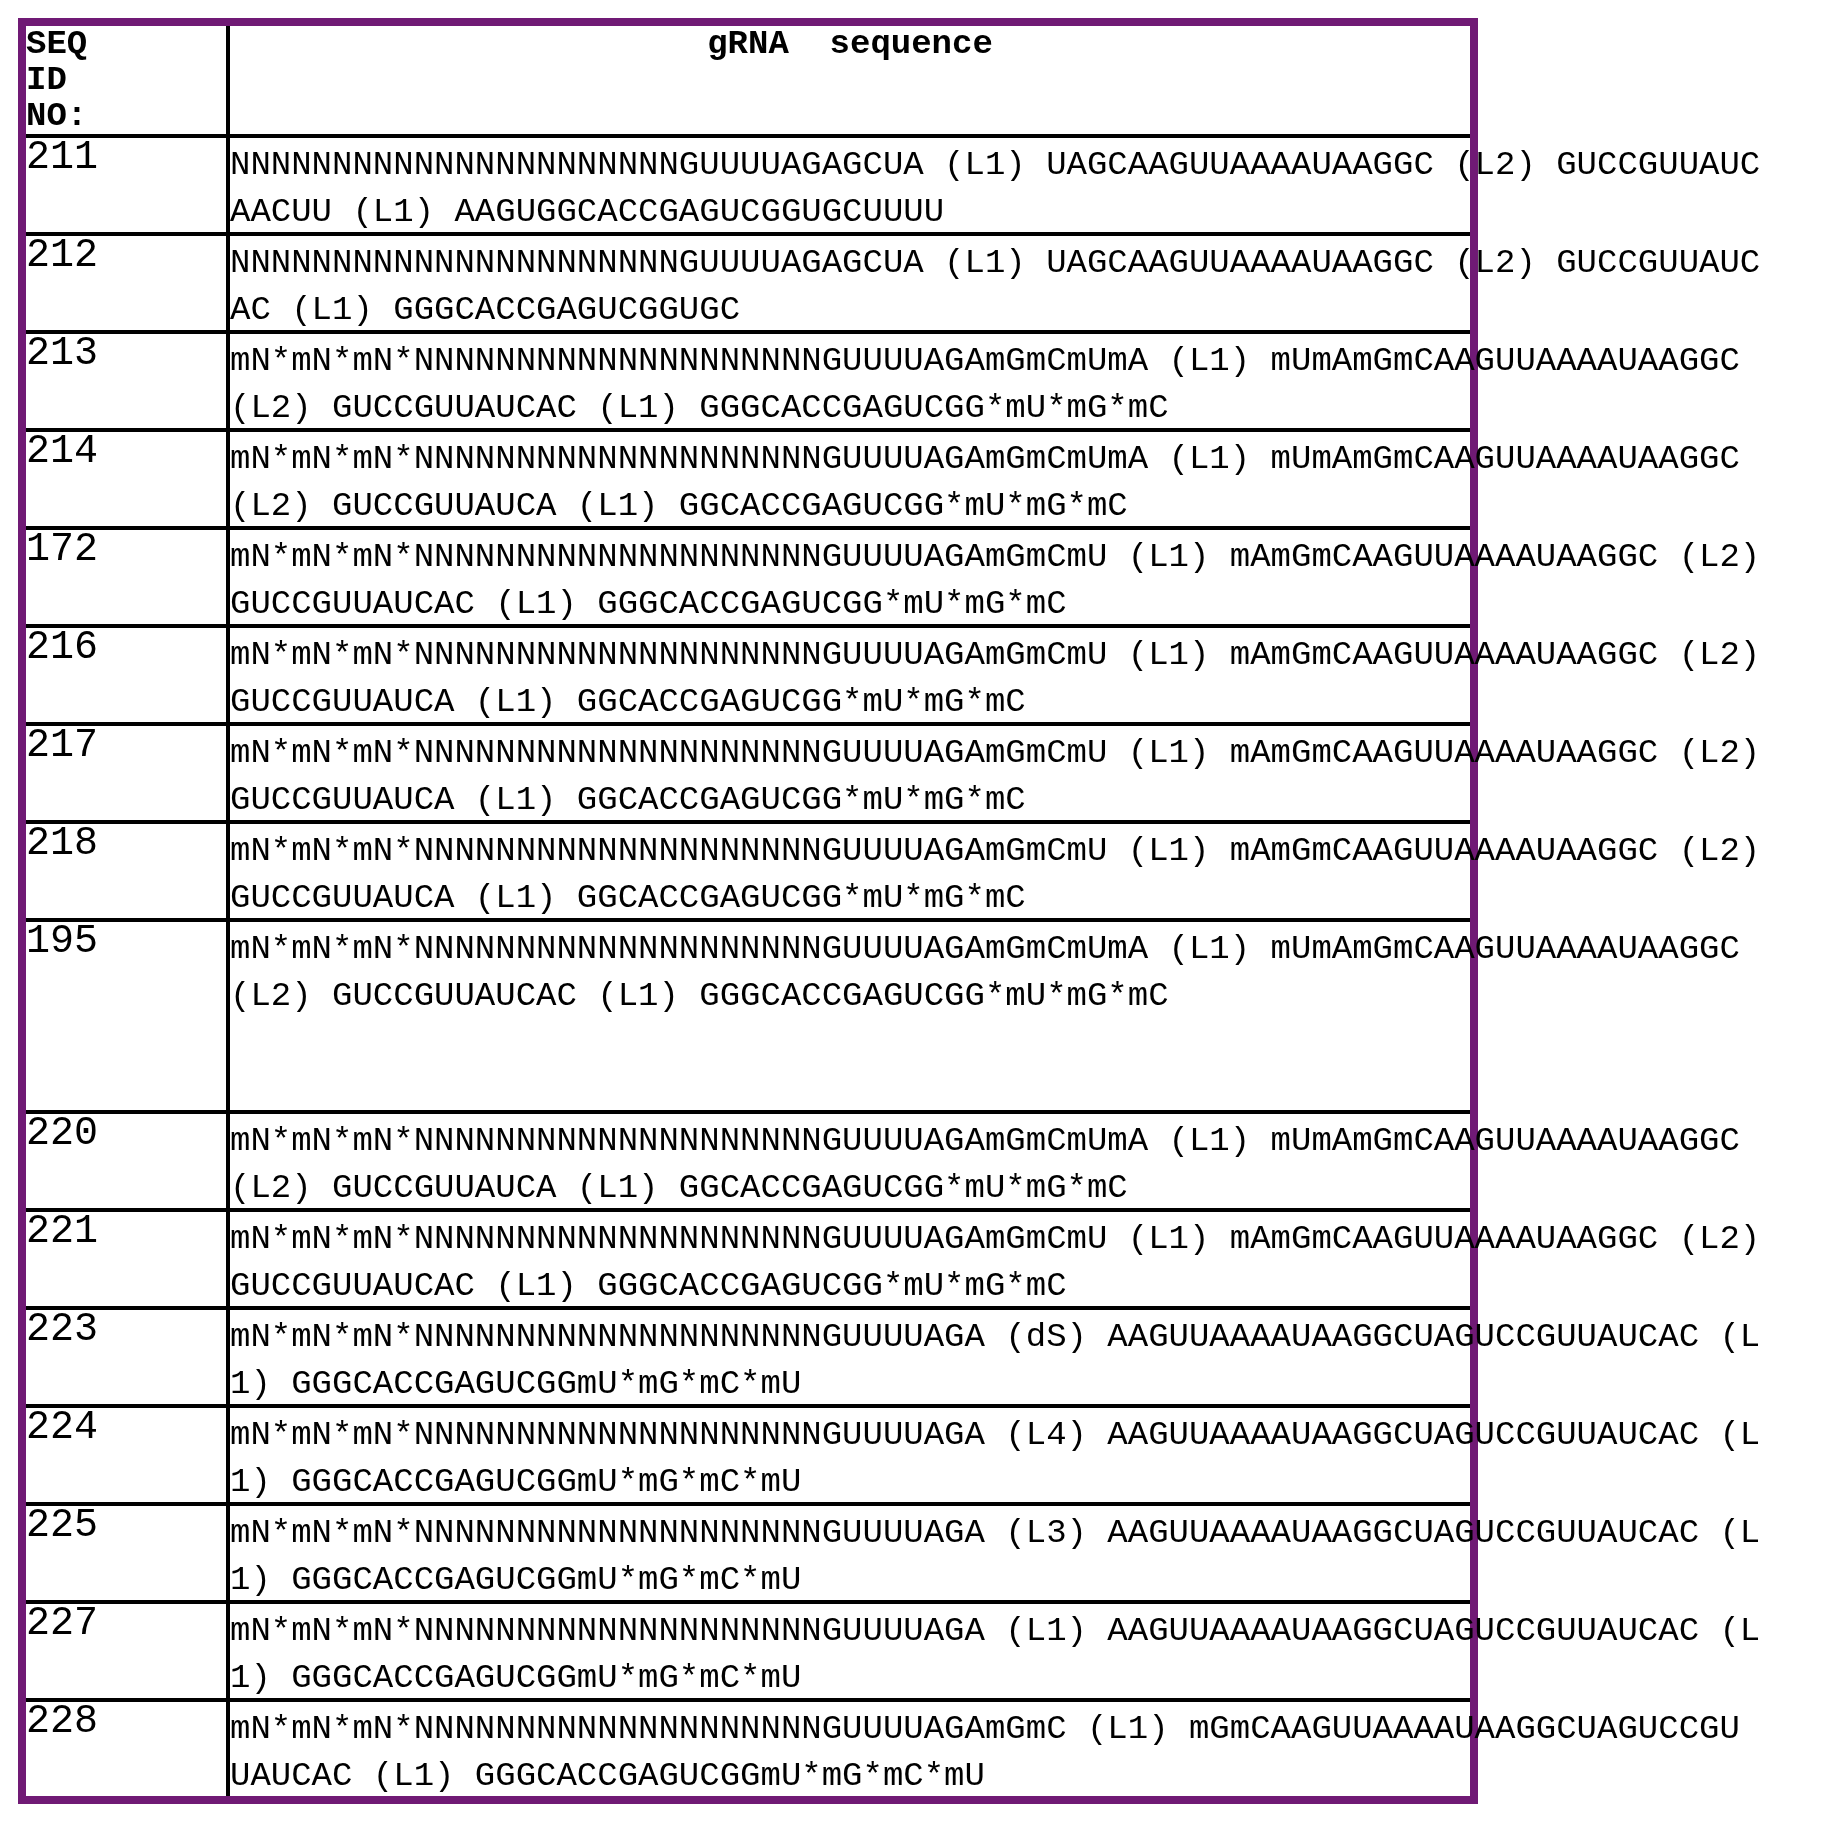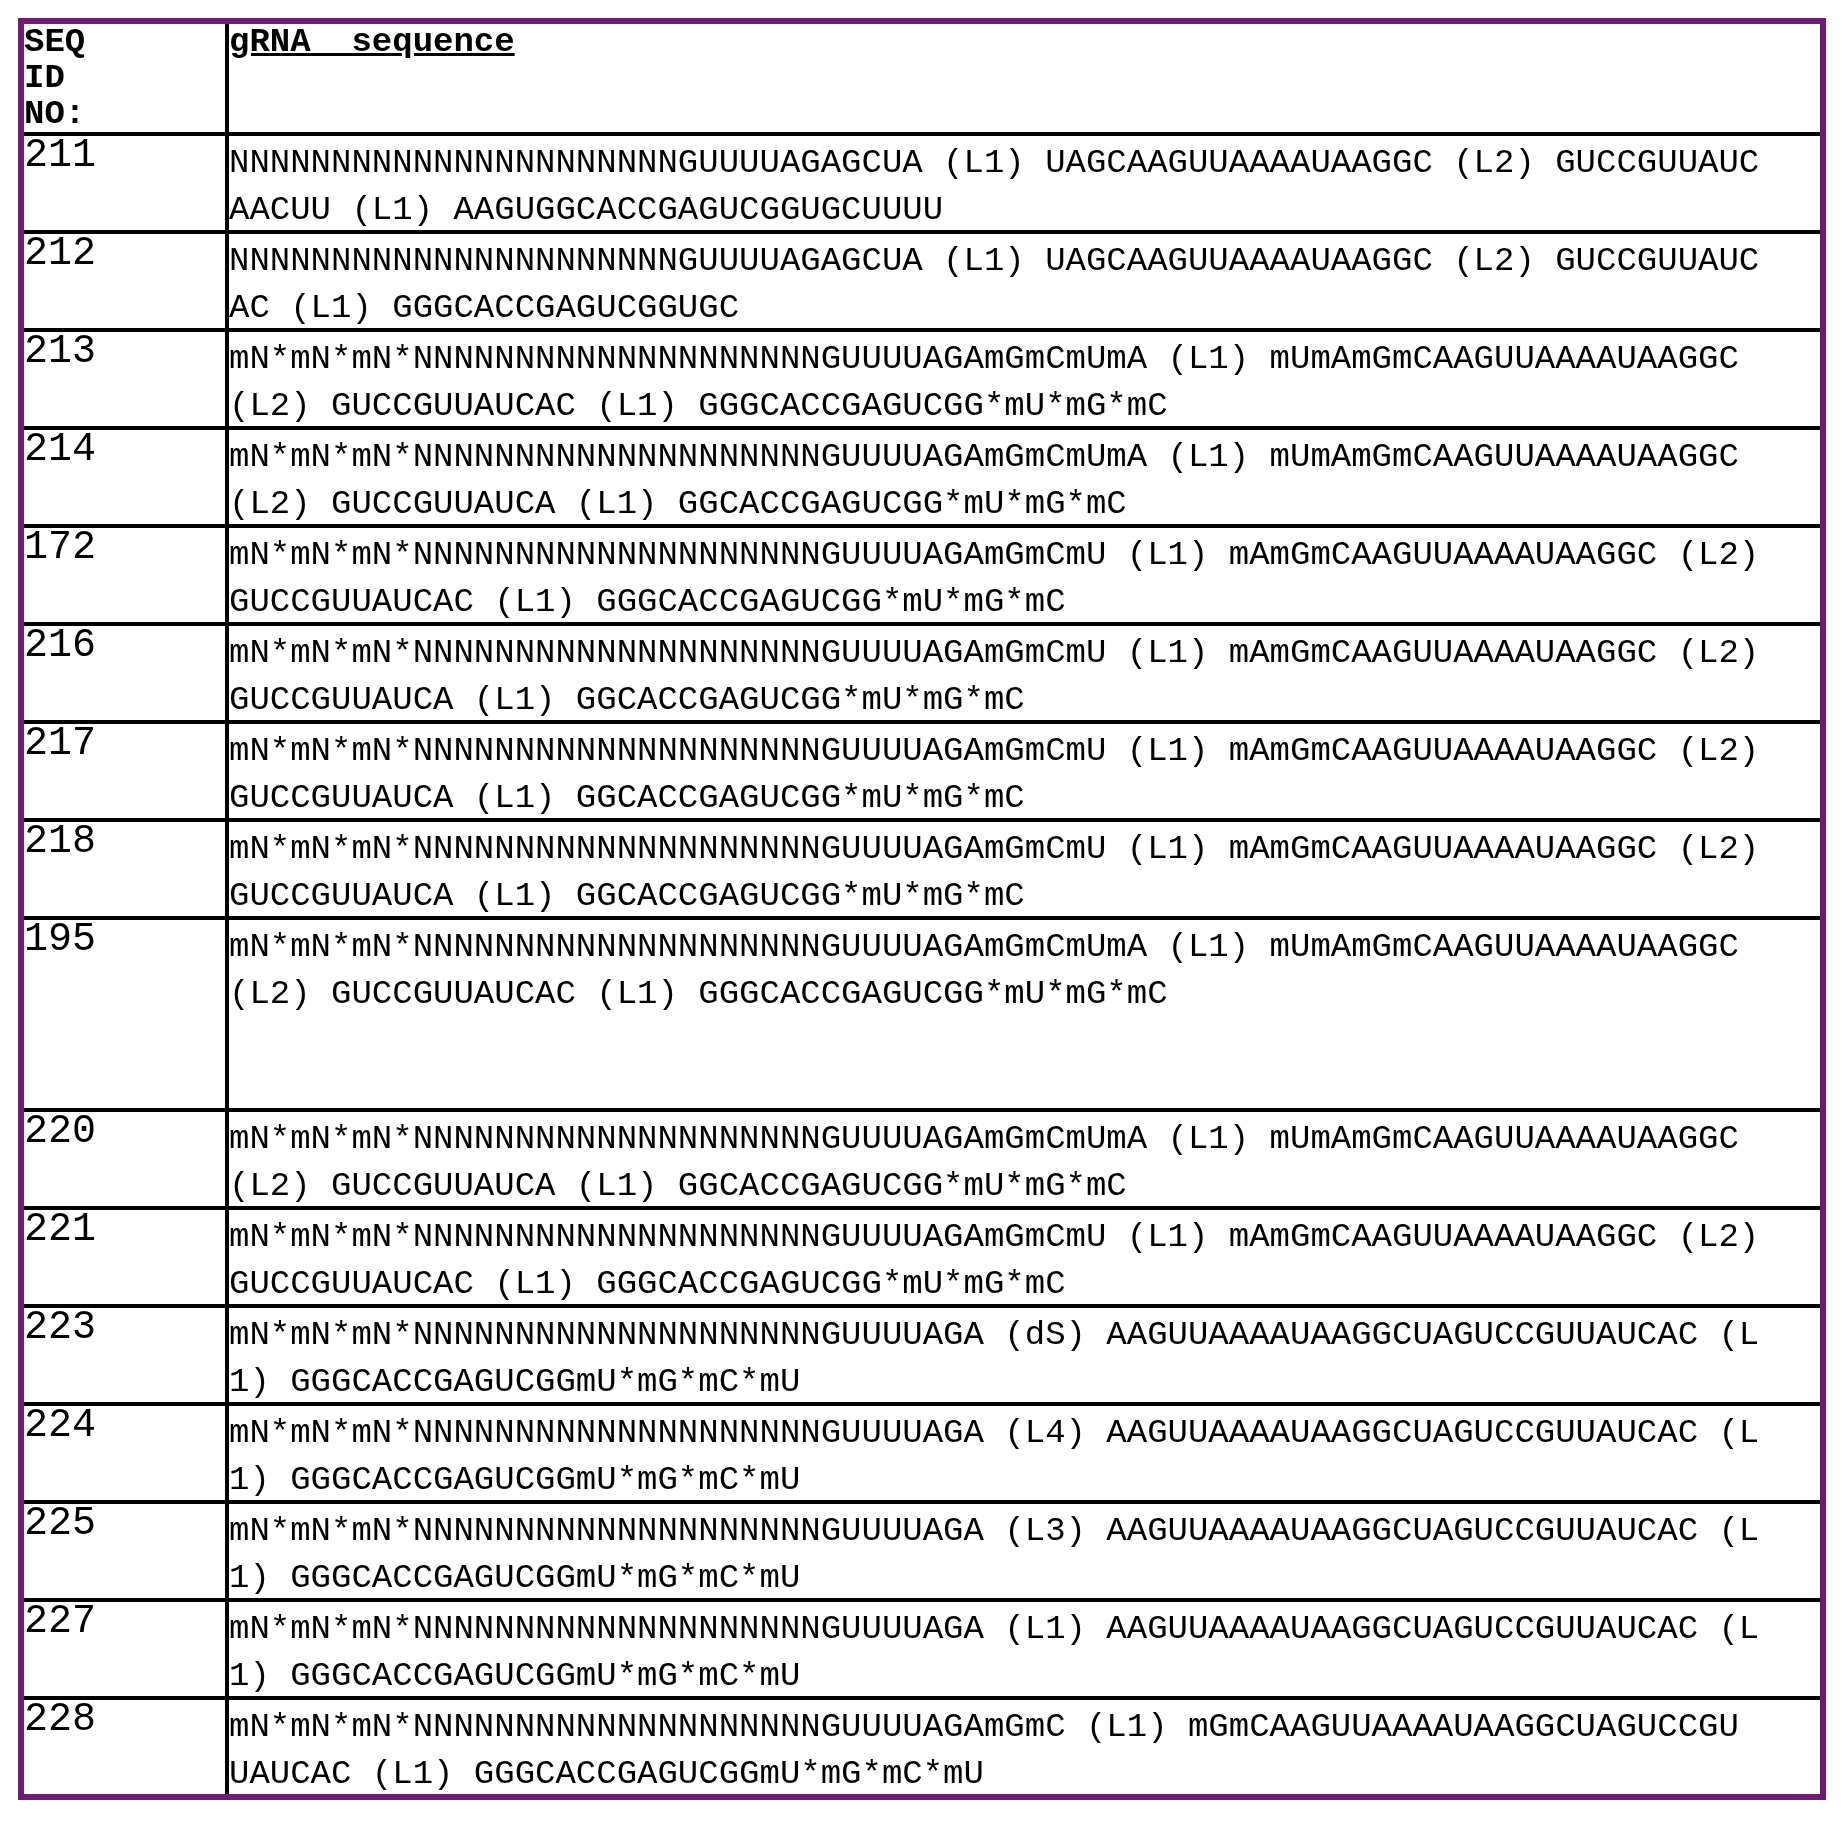--- a/index.html
+++ b/index.html
@@ -10,47 +10,46 @@
   body {
     width: 1844px;
     height: 1844px;
     box-sizing: border-box;
     padding: 18px 18px;
     font-family: "Liberation Mono", "DejaVu Sans Mono", monospace;
     color: #000000;
   }
   table.seq-table {
     border-collapse: collapse;
-    width: 1808px;
+    width: 1460px;
     table-layout: fixed;
-    border: 6px solid #701a75;
+    border: 8px solid #701a75;
   }
   table.seq-table td, table.seq-table th {
     border: 4px solid #000000;
     vertical-align: top;
     padding: 0;
   }
   thead th {
     border-bottom: 7px solid #000000;
   }
   th.hdr-id {
     text-align: left;
     padding: 8px 0 6px 14px;
   }
   th.hdr-id .hdr-line {
     font-weight: bold;
     font-size: 34px;
     line-height: 36px;
     white-space: pre;
   }
   th.hdr-seq {
-    text-align: left;
+    text-align: center;
     vertical-align: middle;
     padding: 0 0 0 14px;
-    text-decoration: underline;
   }
   th.hdr-seq .hdr-line {
     font-weight: bold;
     font-size: 34px;
     line-height: 36px;
     white-space: pre;
   }
   td.id-cell {
     font-size: 40px;
     line-height: 40px;

